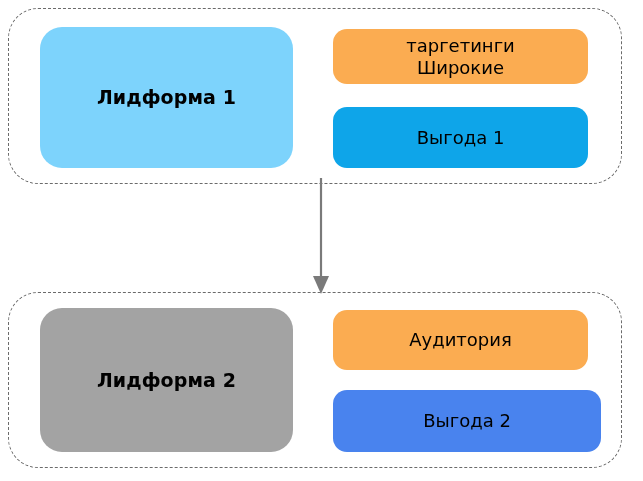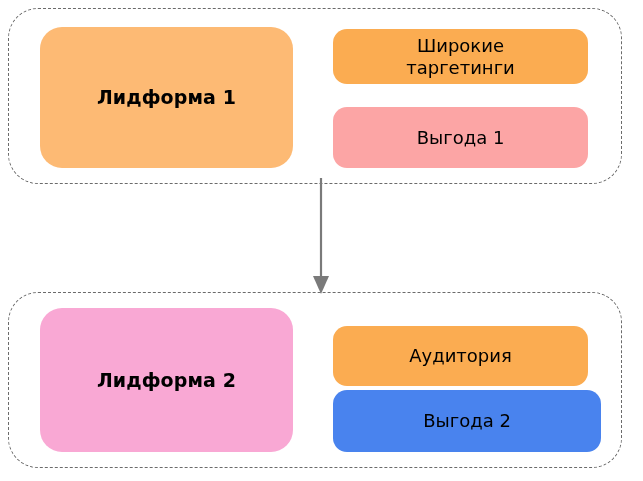--- a/index.html
+++ b/index.html
@@ -62,21 +62,21 @@
     font-weight: normal;
   }
 
   
   #form-card-1   { left: 40px;  top: 27px;  width: 253px; height: 141px; }
   #target-card-1 { left: 333px; top: 29px;  width: 255px; height: 55px;  }
   #benefit-card-1{ left: 333px; top: 107px; width: 255px; height: 61px;  }
 
   
   #form-card-2   { left: 40px;  top: 308px; width: 253px; height: 144px; }
-  #target-card-2 { left: 333px; top: 310px; width: 255px; height: 60px; margin-top: 16px;  }
+  #target-card-2 { left: 333px; top: 310px; width: 255px; height: 60px;  }
   #benefit-card-2{ left: 333px; top: 390px; width: 268px; height: 62px;  }
 
   
   #connector-arrow {
     position: absolute;
     left: 290px;
     top: 178px;
     width: 62px;
     height: 120px;
     pointer-events: none;
@@ -84,43 +84,43 @@
 
   .cardline { display: block; }
 </style>
 </head>
 <body>
 
 <div id="canvas">
 
   <div id="group-1" class="group" style="border-color: rgb(107, 107, 107);"></div>
 
-  <div id="form-card-1" class="card card-teal" style="background: #fdba74; justify-content: center;">
+  <div id="form-card-1" class="card card-teal" style="background: #7dd3fc; justify-content: center;">
     <span class="cardline">Лидформа 1</span>
   </div>
 
   <div id="target-card-1" class="card card-orange" style="background: rgb(251, 172, 81);">
     <span>
+      <span class="cardline">таргетинги</span>
       <span class="cardline">Широкие</span>
-      <span class="cardline">таргетинги</span>
     </span>
   </div>
 
-  <div id="benefit-card-1" class="card card-blue" style="background: #fca5a5;">
+  <div id="benefit-card-1" class="card card-blue" style="background: #0ea5e9;">
     <span class="cardline">Выгода 1</span>
   </div>
 
   <svg id="connector-arrow" viewBox="0 0 62 120" xmlns="http://www.w3.org/2000/svg">
     <line x1="31" y1="0" x2="31" y2="102" stroke="#7a7a7a" stroke-width="2.2"></line>
     <polygon points="31,116 23,98 39,98" fill="#7a7a7a"></polygon>
   </svg>
 
   <div id="group-2" class="group" style="border-color: rgb(107, 107, 107);"></div>
 
-  <div id="form-card-2" class="card card-teal" style="background: #f9a8d4;">
+  <div id="form-card-2" class="card card-teal" style="background: #a3a3a3;">
     <span class="cardline">Лидформа 2</span>
   </div>
 
   <div id="target-card-2" class="card card-orange" style="background: rgb(251, 172, 81);">
     <span>
       <span class="cardline">Аудитория</span>
     </span>
   </div>
 
   <div id="benefit-card-2" class="card card-blue" style="background: rgb(73, 131, 238);">

